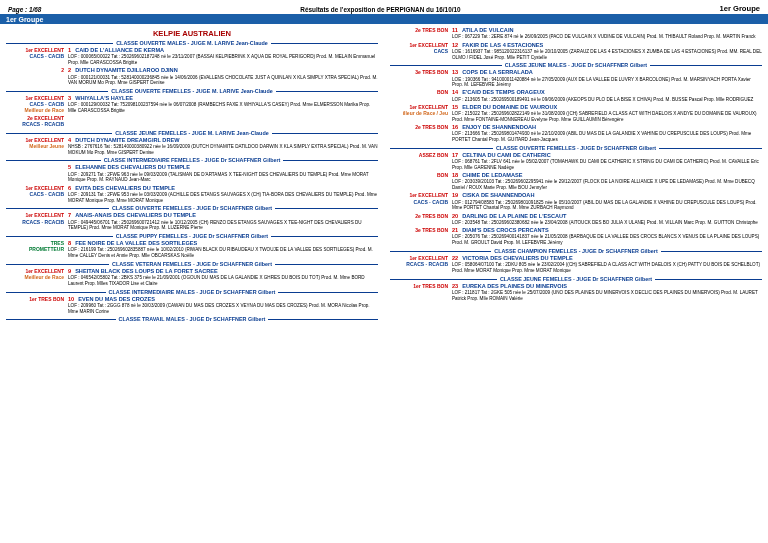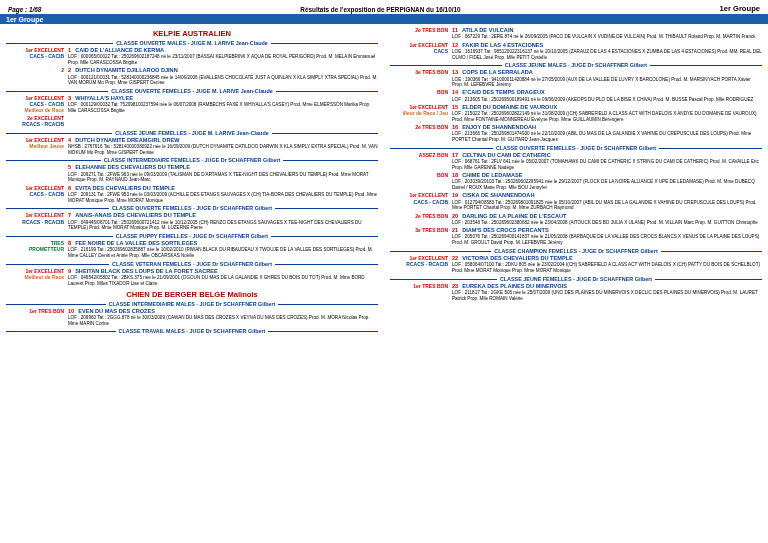--- a/index.html
+++ b/index.html
@@ -176,21 +176,20 @@
       <div class="entry">
         <div class="award">
           <div class="a-red">1er EXCELLENT</div>
           <div class="a-orange">Meilleur de Race</div>
         </div>
         <div class="body">
           <div class="dogline"><span class="num">9</span><span>SHEITAN BLACK DES LOUPS DE LA FORET SACREE</span></div>
           <div class="details">LOF : 046542/05802 Tat : 2BKS 375 née le 21/09/2001  (OGOUN DU MAS DE LA GALANDIE X GHRES DU BOIS DU TOT) Prod. M. Mme BORD Laurent Prop. Mlles TIXADOR Lise et Claire</div>
         </div>
       </div>
-      <div class="big-title red">CHIEN DE BERGER BELGE Malinois</div>
       <div class="cls-title"><span class="inner">CLASSE INTERMEDIAIRE MALES - JUGE Dr SCHAFFNER Gilbert</span></div>
       <div class="entry">
         <div class="award">
           <div class="a-red">1er TRES BON</div>
         </div>
         <div class="body">
           <div class="dogline"><span class="num">10</span><span>EVEN DU MAS DES CROZES</span></div>
           <div class="details">LOF : 209960 Tat : 2GGG 878 né le 30/03/2009  (CAWAN DU MAS DES CROZES X VEYNA DU MAS DES CROZES) Prod. M. MORA Nicolas Prop. Mme MARIN Corine</div>
         </div>
       </div>

